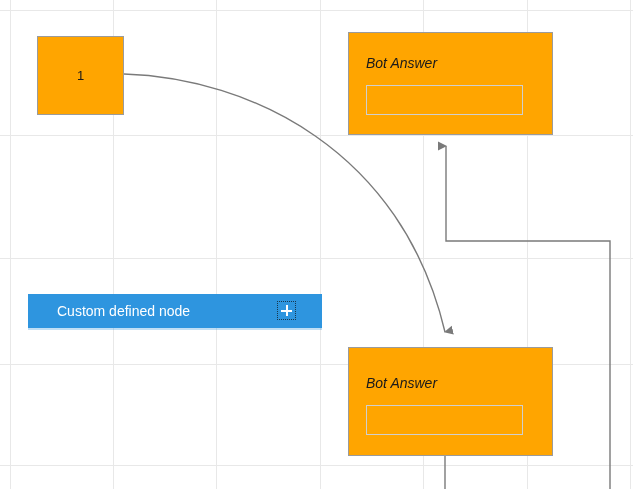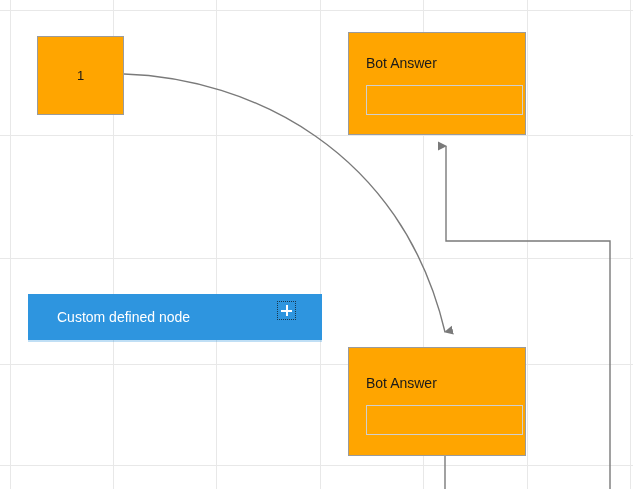--- a/index.html
+++ b/index.html
@@ -62,23 +62,24 @@
     display: flex;
     align-items: center;
     justify-content: center;
   }
   .node-simple .node-num {
     color: #1a1a1a;
     font-size: 13px;
     line-height: 1;
   }
   .node-card {
-    width: 178px;
+    width: 205px;
     height: 103px;
     padding: 0;
+    font-style: italic;
   }
   .node-card.top  { left: 348px; top: 32px; }
   .node-card.bot  { left: 348px; top: 347px; height: 109px; }
   .node-card .card-title {
     position: absolute;
     left: 17px;
     top: 23px;
     font-size: 14px;
     color: #1a1a1a;
     line-height: 1;
@@ -96,21 +97,21 @@
   }
   .node-card.bot .card-title { top: 28px; }
   .node-card.bot .card-slot  { top: 57px; }
 
   
   .palette-bar {
     position: absolute;
     left: 28px;
     top: 294px;
     width: 294px;
-    height: 46px;
+    height: 34px;
     background: #2e95df;
     box-shadow: 0 2px 0 0 rgba(46,149,223,0.30);
     display: flex;
     align-items: center;
     cursor: pointer;
   }
   .palette-bar .palette-label {
     color: #ffffff;
     font-size: 14px;
     margin-left: 29px;

